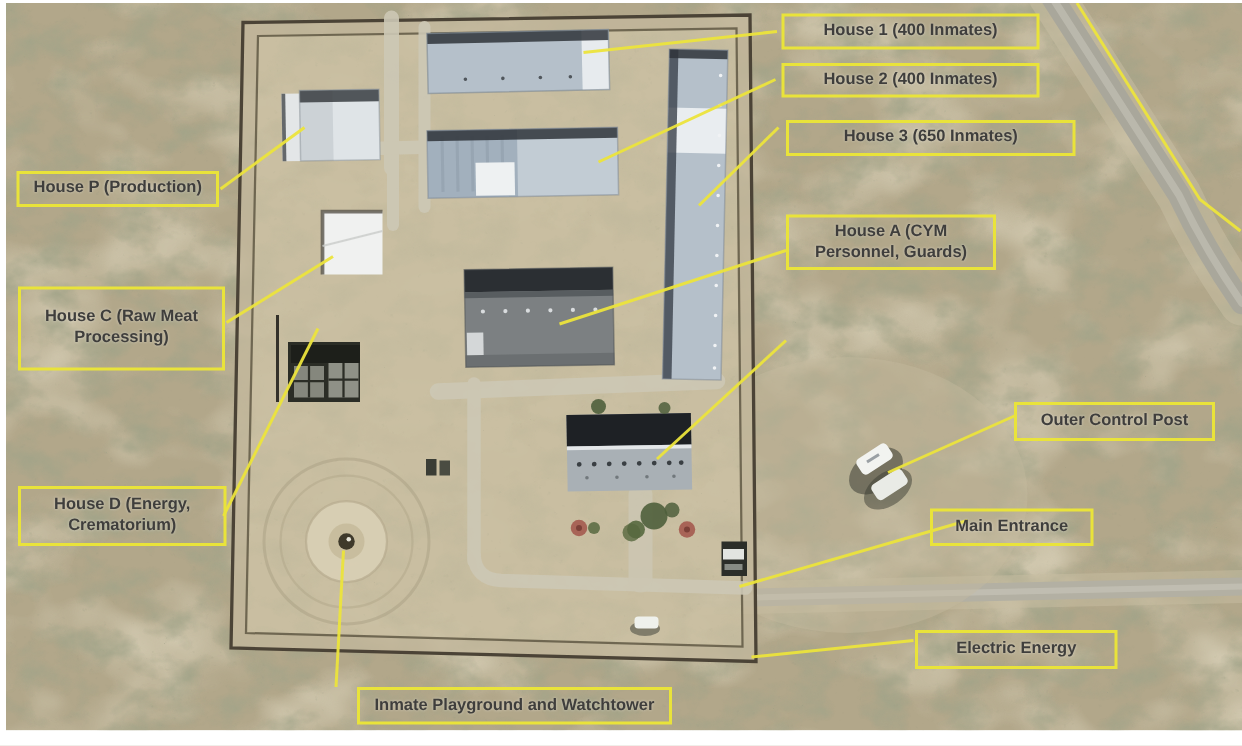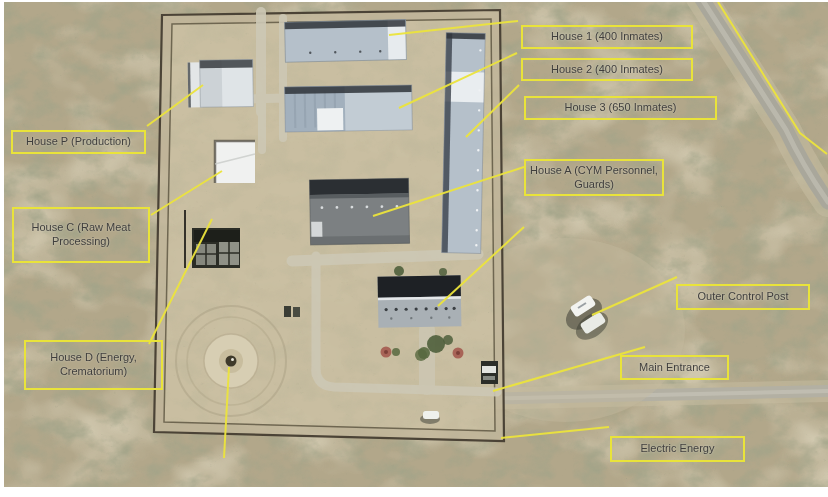--- a/index.html
+++ b/index.html
@@ -8,24 +8,24 @@
     overflow:hidden;font-family:"Liberation Sans",sans-serif;
   }
   #photo{
     position:absolute;left:4px;top:2px;width:824px;height:485px;overflow:hidden;
   }
   #photo svg{position:absolute;left:0;top:0;}
   .label-box{
     position:absolute;box-sizing:border-box;
     border:2px solid #e9e33a;
     color:#3f3e3c;
-    font-size:11px;font-weight:400;line-height:1.25;
+    font-size:11px;font-weight:700;line-height:1.25;
     display:flex;align-items:center;justify-content:center;text-align:center;
     text-shadow:0 0 2px rgba(255,255,255,.45);
-    padding:1px 2px;z-index:30;margin-top:16px;
+    padding:1px 2px;z-index:30;
   }
   .one-line{white-space:nowrap;}
 </style>
 </head>
 <body>
 
 <div id="stage">
   <div id="photo">
 
     <svg width="824" height="485" viewBox="4 2 824 485" preserveAspectRatio="none">
@@ -248,17 +248,18 @@
       </g>
     </svg>
   </div>
 
   <div class="label-box one-line" style="left:521px;top:9px;width:172px;height:24px">House 1 (400 Inmates)</div>
   <div class="label-box one-line" style="left:521px;top:42px;width:172px;height:23px">House 2 (400 Inmates)</div>
   <div class="label-box one-line" style="left:524px;top:80px;width:193px;height:24px">House 3 (650 Inmates)</div>
   <div class="label-box one-line" style="left:11px;top:114px;width:135px;height:24px">House P (Production)</div>
   <div class="label-box" style="left:12px;top:191px;width:138px;height:56px">House C (Raw Meat Processing)</div>
   <div class="label-box" style="left:524px;top:143px;width:140px;height:37px">House A (CYM Personnel, Guards)</div>
-  <div class="label-box" style="left:24px;top:324px;width:139px;height:50px">House D (Energy, Crematorium)</div>
+  <div class="label-box" style="left:12px;top:324px;width:139px;height:40px">House D (Energy, Crematorium)</div>
   <div class="label-box one-line" style="left:676px;top:268px;width:134px;height:26px">Outer Control Post</div>
   <div class="label-box one-line" style="left:620px;top:339px;width:109px;height:25px">Main Entrance</div>
   <div class="label-box one-line" style="left:610px;top:420px;width:135px;height:26px">Electric Energy</div>
+  <div class="label-box one-line" style="left:238px;top:458px;width:210px;height:25px">Inmate Playground and Watchtower</div>
 </div>
 
 </body></html>

